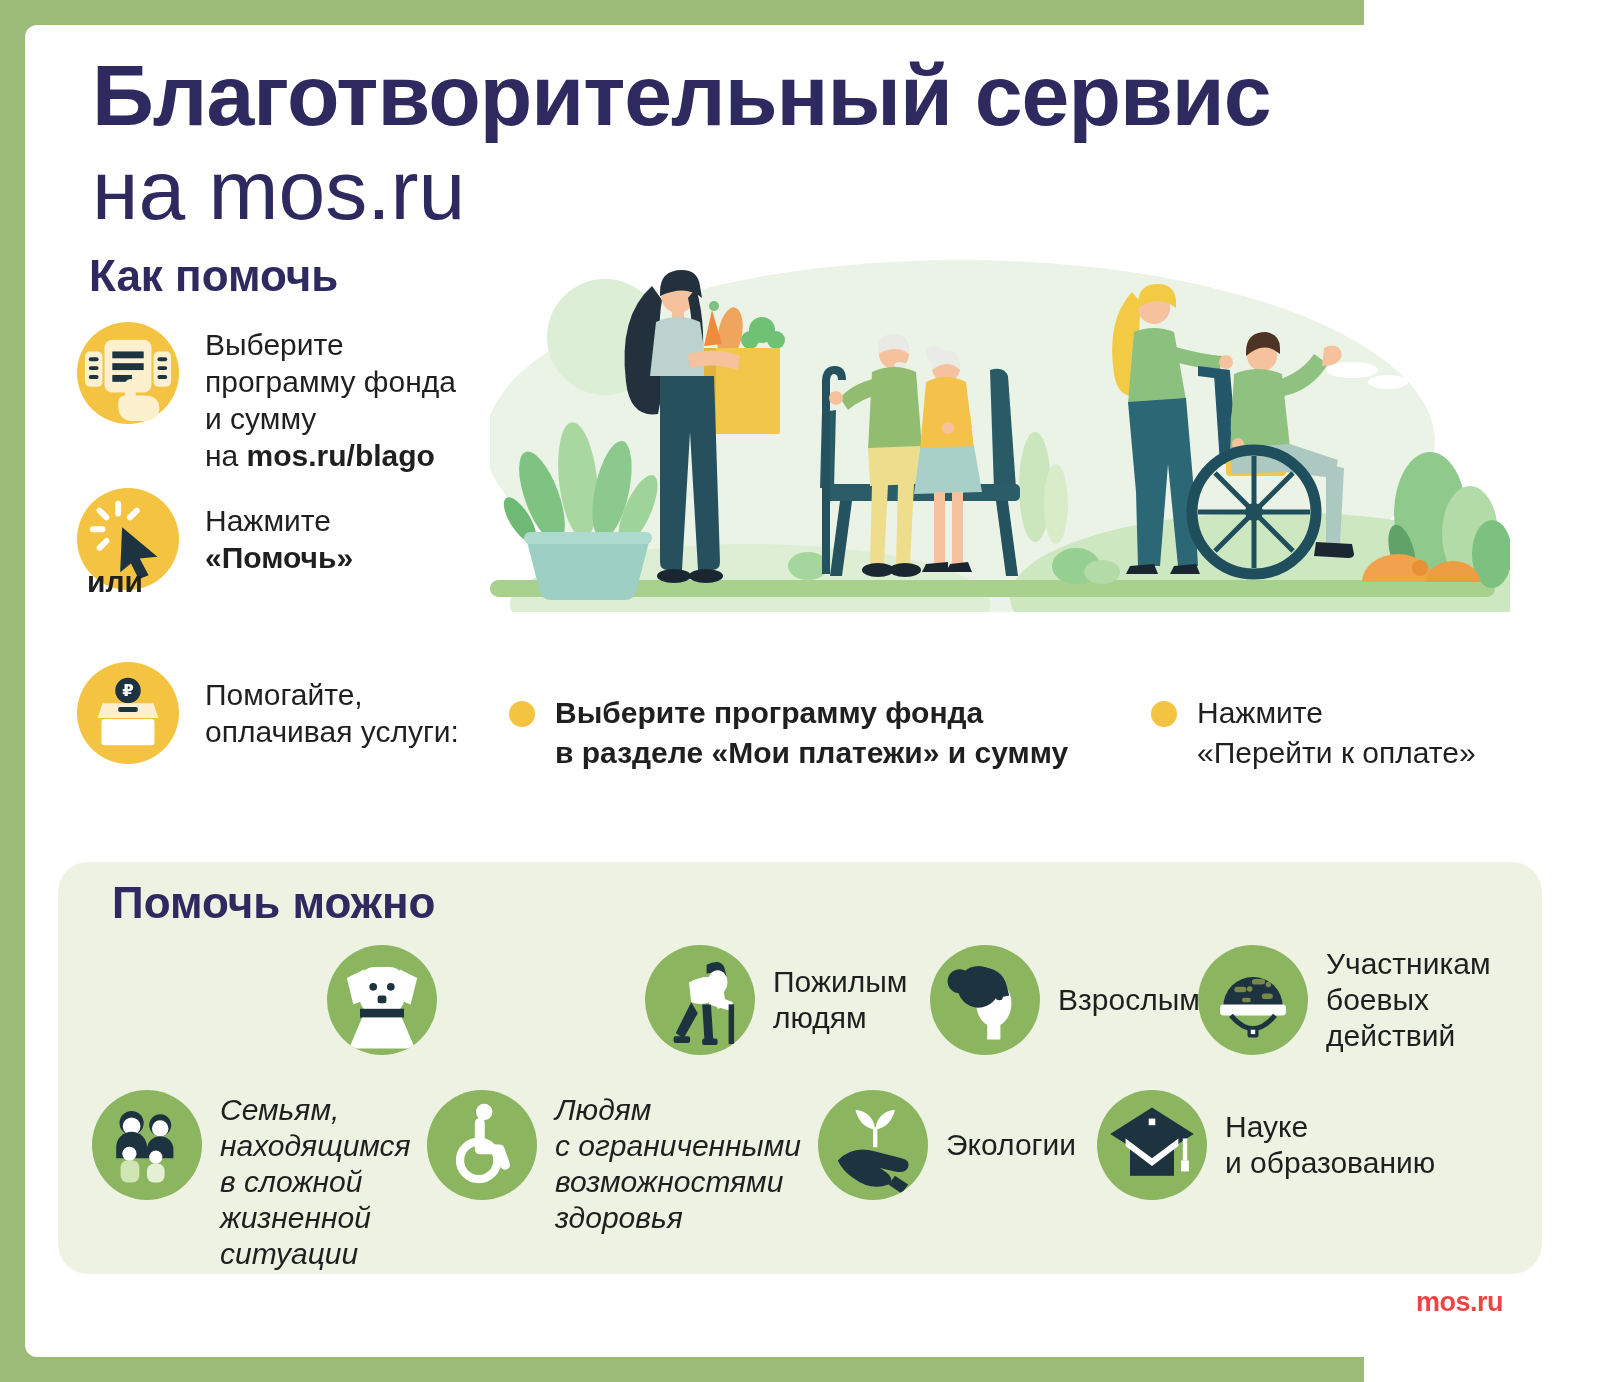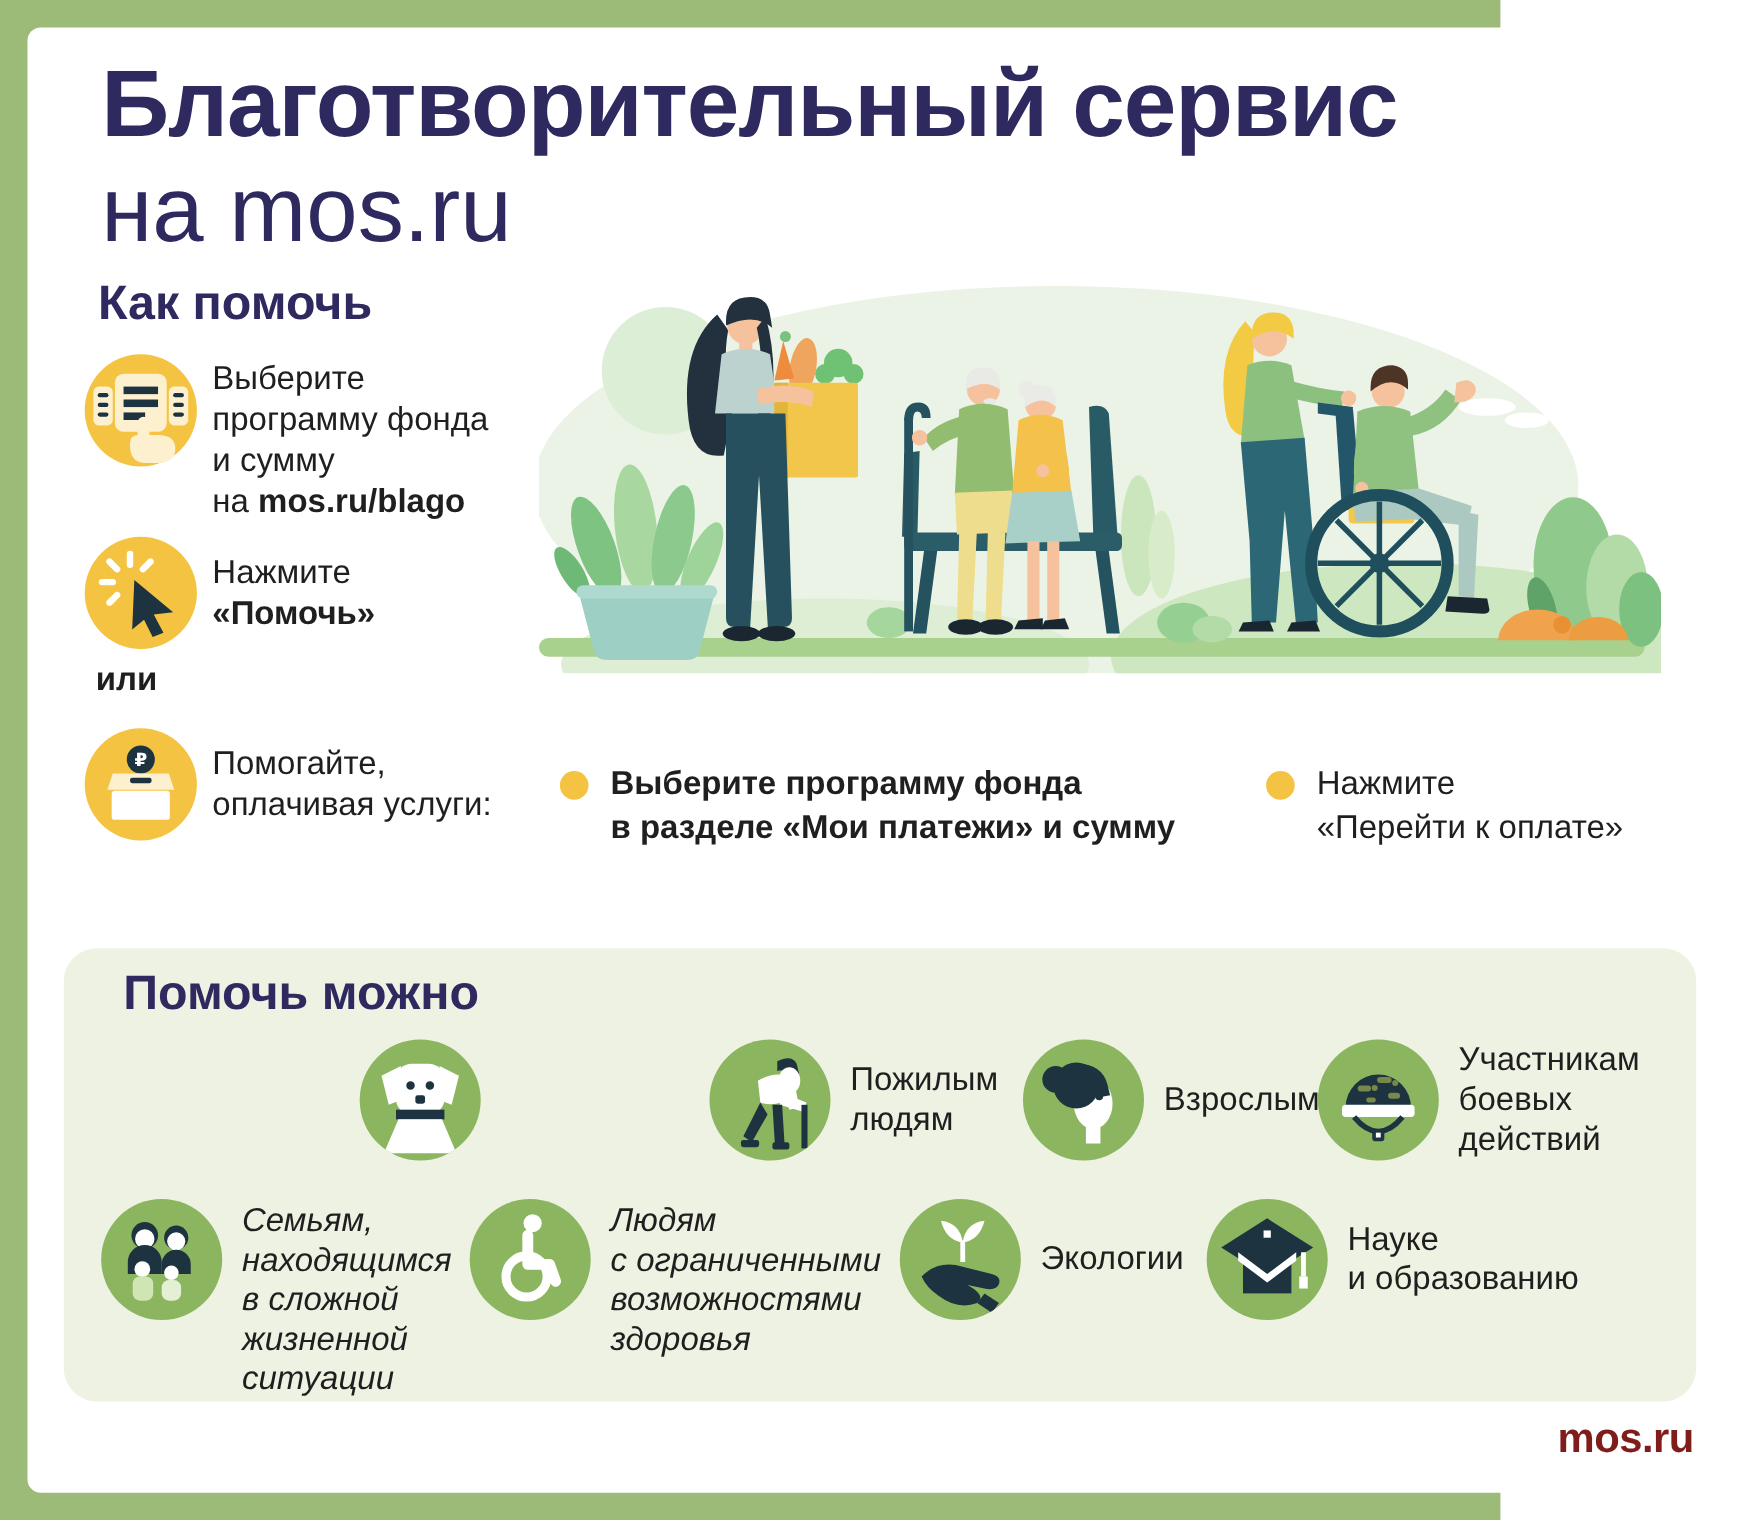--- a/index.html
+++ b/index.html
@@ -7,29 +7,29 @@
   .poster{position:relative;width:1364px;height:1382px;background:#9cba78;}
   .surface{position:absolute;left:25px;top:25px;width:1550px;height:1332px;background:#ffffff;border-radius:12px;}
   .surface > *{position:absolute;}
 
   h1{margin:0;left:67px;top:22px;color:#2e2a5f;}
   h1 .t1{display:block;font-size:86px;line-height:96px;font-weight:700;letter-spacing:-1px;}
   h1 .t2{display:block;font-size:84px;line-height:94px;font-weight:400;}
 
   .how-heading{margin:0;left:64px;top:226px;font-size:44px;font-weight:700;color:#2e2a5f;}
 
-  .step{display:flex;gap:14px;}
+  .step{display:flex;gap:26px;}
   .step .badge{width:102px;height:102px;border-radius:50%;background:#f5c342;flex:0 0 auto;
     display:flex;align-items:center;justify-content:center;}
   .step-text{font-size:30px;line-height:37px;color:#1f1f1f;white-space:pre-line;}
   .step-text b{font-weight:700;}
   .s1{left:52px;top:297px;} .s1 .step-text{margin-top:4px;}
   .s2{left:52px;top:463px;align-items:center;}
   .s3{left:52px;top:637px;align-items:center;}
-  .or-label{left:62px;top:576px;font-size:30px;font-weight:700;color:#1f1f1f;}
+  .or-label{left:62px;top:540px;font-size:30px;font-weight:700;color:#1f1f1f;}
 
   .illu{left:465px;top:227px;width:1020px;height:360px;}
 
   .bullet{display:flex;gap:20px;font-size:30px;line-height:40px;color:#1f1f1f;}
   .bullet .text{white-space:pre-line;}
   .bullet .dot{width:26px;height:26px;border-radius:50%;background:#f5c342;margin-top:8px;flex:0 0 auto;}
   .p1{left:484px;top:668px;font-weight:bold;}
   .p2{left:1126px;top:668px;}
 
   .panel{left:33px;top:837px;width:1484px;height:412px;background:#eef2e2;border-radius:30px;}
@@ -39,21 +39,21 @@
   .cat{display:flex;gap:18px;align-items:center;}
   .cicon{width:110px;height:110px;border-radius:50%;background:#8cb55f;flex:0 0 auto;
     display:flex;align-items:center;justify-content:center;overflow:hidden;}
   .clabel{font-size:30px;line-height:36px;color:#1f1f1f;white-space:pre-line;}
   .cat.top{align-items:flex-start;} .cat.top .clabel{padding-top:2px;font-style:italic;}
   .c1{left:39px;top:83px;} .c2{left:269px;top:83px;} .c3{left:587px;top:83px;}
   .c4{left:872px;top:83px;} .c5{left:1140px;top:83px;}
   .c6{left:34px;top:228px;} .c7{left:369px;top:228px;}
   .c8{left:760px;top:228px;} .c9{left:1039px;top:228px;}
 
-  .mos-logo{left:1391px;top:1262px;font-size:38px;font-weight:700;color:#7f1d1d;letter-spacing:-0.5px;}
+  .mos-logo{left:1391px;top:1262px;font-size:27px;font-weight:700;color:#ef4444;letter-spacing:-0.5px;}
 </style>
 </head>
 <body>
 
 <div class="poster">
   <div class="surface">
 
     <h1>
       <span class="t1">Благотворительный сервис</span>
       <span class="t2">на mos.ru</span>

